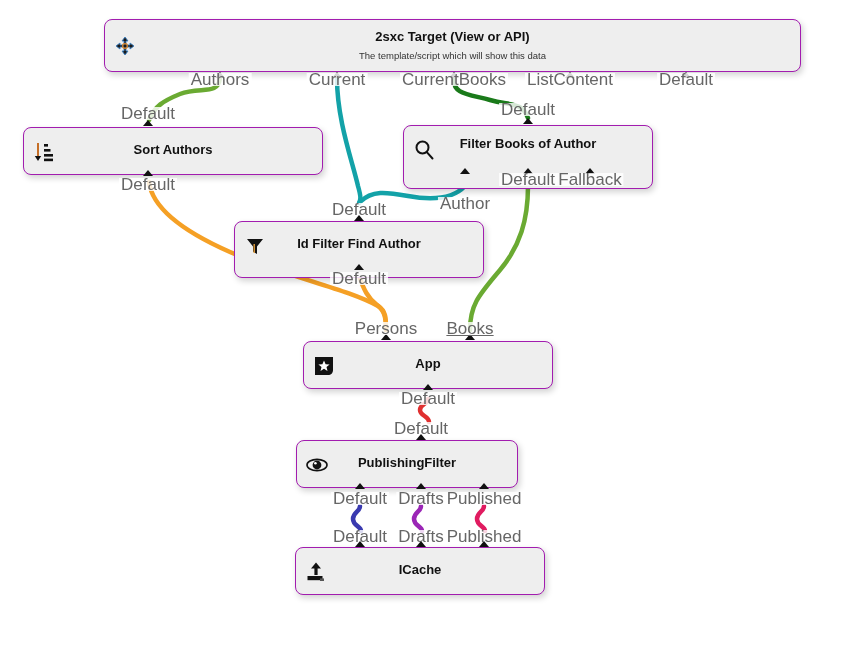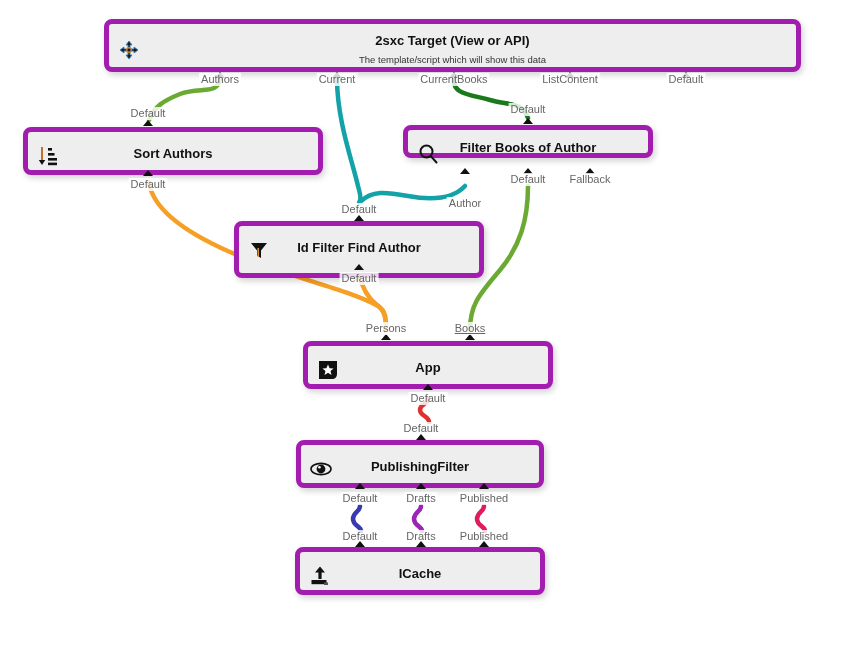--- a/index.html
+++ b/index.html
@@ -8,21 +8,21 @@
     background:#ffffff;
     font-family:"Liberation Sans",sans-serif;
     position:relative;
   }
   #canvas{position:absolute;left:0;top:0;width:849px;height:664px;}
   #wires{position:absolute;left:0;top:0;width:849px;height:664px;pointer-events:none;}
 
   .node{
     position:absolute;
     background:#eeeeee;
-    border:5px solid #a21caf;
+    border:1px solid #a21caf;
     border-radius:8px;
     box-shadow:2px 3px 6px rgba(0,0,0,0.18);
     box-sizing:border-box;
   }
   .node-title{
     position:absolute;left:0;right:0;
     text-align:center;
     font-size:13px;
     font-weight:bold;
     color:#111111;
@@ -35,21 +35,21 @@
     color:#333333;
     white-space:nowrap;
   }
   .node-icon{
     position:absolute;
     display:flex;align-items:center;justify-content:center;
   }
 
   .port-label{
     position:absolute;
-    font-size:11px;
+    font-size:17px;
     color:#666666;
     white-space:nowrap;
     background:rgba(255,255,255,0.82);
     padding:0 2px;
     transform:translateX(-50%);
     line-height:13px;
   }
   .port-tick{
     position:absolute;
     width:0;height:0;
@@ -123,21 +123,21 @@
         <rect x="11" y="17.6" width="9" height="2.6" fill="#111111"></rect>
       </svg>
     </div>
     <div class="node-title" style="top:14px;">Sort Authors</div>
   </div>
   <div class="port-tick" style="left:148px;top:170px;"></div>
   <div class="port-label" style="left:148px;top:178px;">Default</div>
 
   <div class="port-label" style="left:528px;top:103px;">Default</div>
   <div class="port-tick" style="left:528px;top:118px;"></div>
-  <div class="node" style="left:403px;top:125px;width:250px;height:33px;">
+  <div class="node" style="left:403px;top:125px;width:250px;height:64px;">
     <div class="node-icon" style="left:8px;top:12px;width:24px;height:24px;">
       <svg width="22" height="22" viewBox="0 0 22 22">
         <circle cx="9.5" cy="8.5" r="6" fill="none" stroke="#111111" stroke-width="2"></circle>
         <path d="M13.8 13.2 L19.5 19.5" stroke="#111111" stroke-width="2" stroke-linecap="round"></path>
       </svg>
     </div>
     <div class="node-title" style="top:10px;">Filter Books of Author</div>
   </div>
   <div class="port-tick" style="left:465px;top:168px;"></div>
   <div class="port-tick" style="left:528px;top:168px;"></div>
@@ -171,21 +171,21 @@
         <path d="M12 6.4 L13.6 10.2 L17.6 10.5 L14.5 13.1 L15.5 17 L12 14.8 L8.5 17 L9.5 13.1 L6.4 10.5 L10.4 10.2 Z" fill="#ffffff"></path>
       </svg>
     </div>
     <div class="node-title" style="top:14px;">App</div>
   </div>
   <div class="port-tick" style="left:428px;top:384px;"></div>
   <div class="port-label" style="left:428px;top:392px;">Default</div>
 
   <div class="port-label" style="left:421px;top:422px;">Default</div>
   <div class="port-tick" style="left:421px;top:434px;"></div>
-  <div class="node" style="left:296px;top:440px;width:248px;height:48px;">
+  <div class="node" style="left:296px;top:440px;width:222px;height:48px;">
     <div class="node-icon" style="left:8px;top:12px;width:24px;height:24px;">
       <svg width="24" height="20" viewBox="0 0 24 20">
         <ellipse cx="12" cy="10" rx="10" ry="5.6" fill="none" stroke="#111111" stroke-width="1.6"></ellipse>
         <circle cx="12" cy="10" r="4.4" fill="#111111"></circle>
         <circle cx="10.4" cy="8.2" r="1.3" fill="#ffffff"></circle>
       </svg>
     </div>
     <div class="node-title" style="top:14px;">PublishingFilter</div>
   </div>
   <div class="port-tick" style="left:360px;top:483px;"></div>

